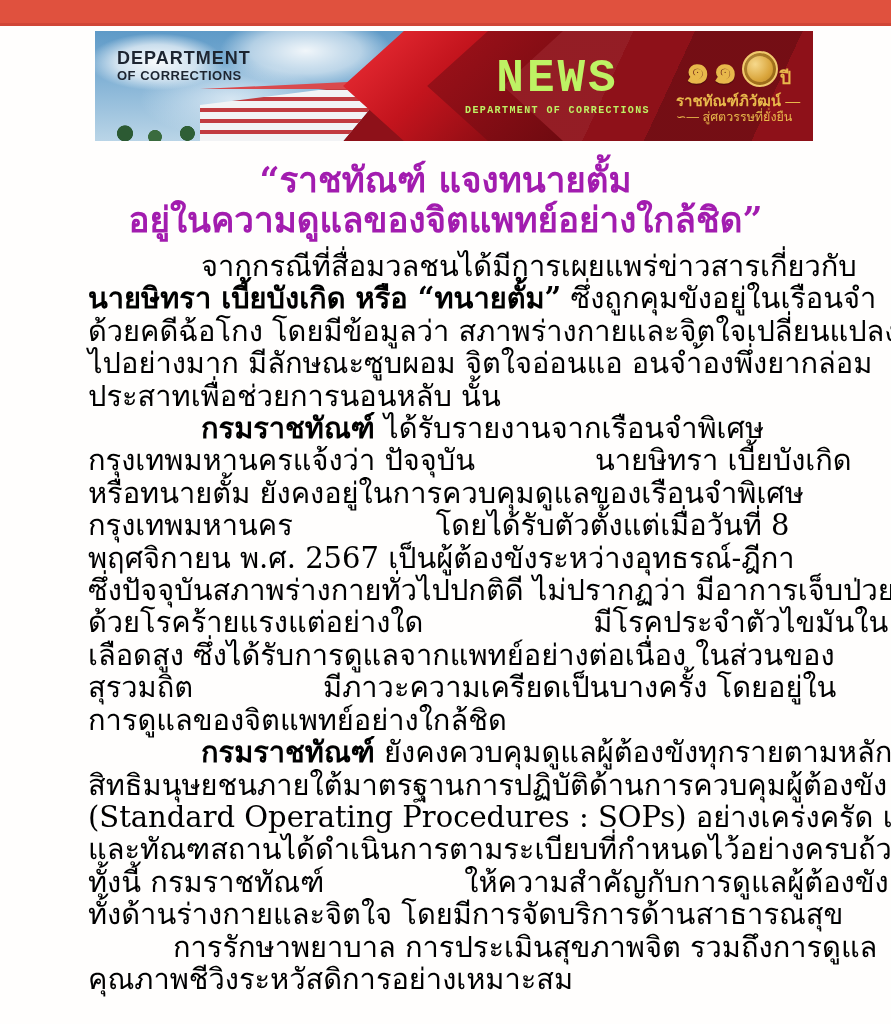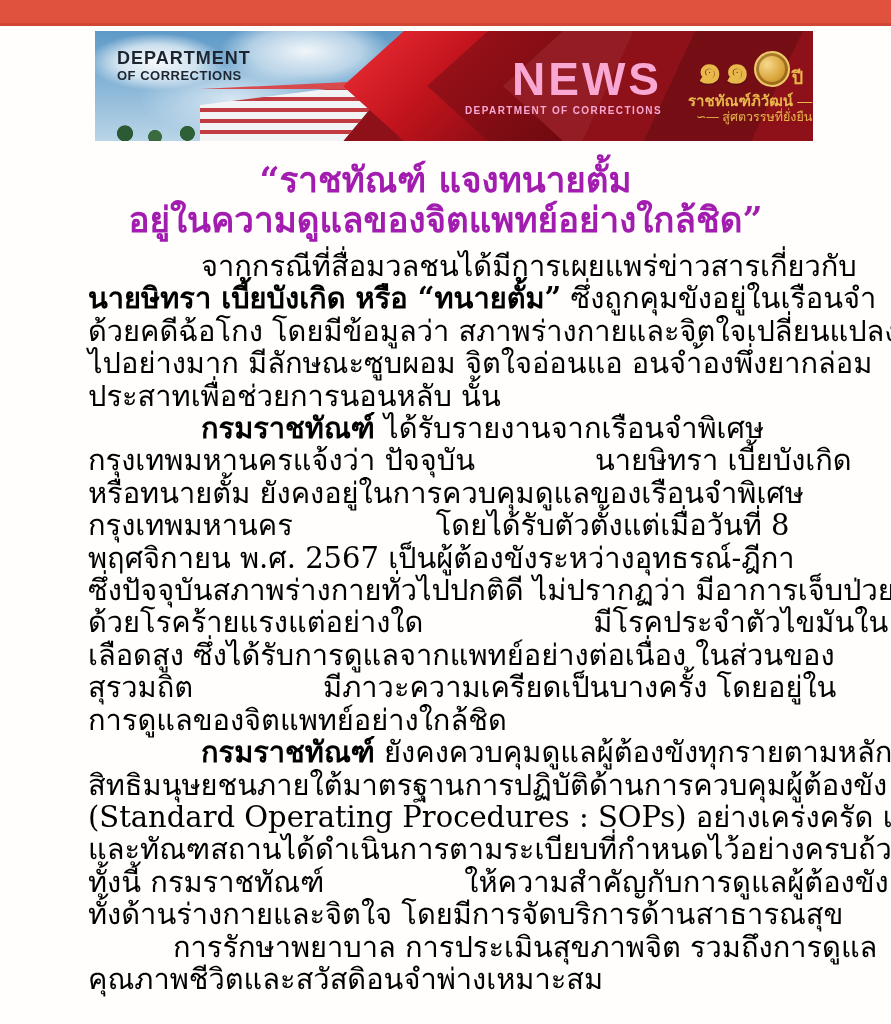--- a/index.html
+++ b/index.html
@@ -44,25 +44,25 @@
 
   .chevron-back { position:absolute; left:318px; top:0; width:150px; height:110px;
                   background:linear-gradient(135deg, #a5121b 0%, #6f0a10 100%);
                   clip-path:polygon(100% 0, 40% 0, 0 50%, 40% 100%, 100% 100%, 60% 50%); }
   .chevron-main { position:absolute; left:248px; top:0; width:145px; height:110px;
                   background:linear-gradient(135deg, #f03038 0%, #c3141d 55%, #8f0d14 100%);
                   clip-path:polygon(100% 0, 42% 0, 0 50%, 42% 100%, 100% 100%, 58% 50%); }
 
   .news-panel { position:absolute; left:358px; top:0; right:0; bottom:0;
                 display:flex; align-items:center; gap:26px; padding-left:12px; }
-  .news-block { text-align:right; color:#f9a8d4; }
+  .news-block { text-align:center; color:#bef264;font-family:Liberation Mono, monospace; }
   .news-title { font-size:46px; font-weight:bold; letter-spacing:3px; line-height:1; }
   .news-sub { font-size:10px; font-weight:bold; letter-spacing:1.4px; margin-top:3px; }
 
-  .emblem { color:#e8b84b; text-align:right; line-height:1.05; }
+  .emblem { color:#e8b84b; text-align:left; line-height:1.05; }
   .emblem-top { display:flex; align-items:center; justify-content:center; gap:2px; }
   .em-num { font-size:40px; font-weight:bold; font-family:"DejaVu Serif", serif;
             text-shadow:0 1px 1px rgba(0,0,0,0.4); letter-spacing:2px; }
   .em-seal { width:36px; height:36px; border-radius:50%;
              background:radial-gradient(circle at 35% 35%, #f6d98c 0%, #d9a43a 55%, #a9751f 100%);
              border:2px solid #f0c96d; box-shadow:inset 0 0 0 3px rgba(120,74,10,0.55); }
   .em-year { font-size:18px; font-weight:bold; align-self:flex-end; margin-bottom:2px; }
   .em-l1 { font-size:15px; font-weight:bold; margin-top:3px; }
   .em-l2 { font-size:12.5px; margin-top:2px; }
   .em-dash { color:#e8b84b; font-weight:normal; }
@@ -144,17 +144,17 @@
         <div class="line"><span>การดูแลของจิตแพทย์อย่างใกล้ชิด</span></div>
       </div>
       <div class="paragraph">
         <div class="line" style="padding-left: 113px;"><span class="bold">กรมราชทัณฑ์</span><span> ยังคงควบคุมดูแลผู้ต้องขังทุกรายตามหลัก</span></div>
         <div class="line"><span>สิทธิมนุษยชนภายใต้มาตรฐานการปฏิบัติด้านการควบคุมผู้ต้องขัง</span></div>
         <div class="line"><span>(Standard Operating Procedures : SOPs) อย่างเคร่งครัด เรือนจำ</span></div>
         <div class="line"><span>และทัณฑสถานได้ดำเนินการตามระเบียบที่กำหนดไว้อย่างครบถ้วน</span></div>
         <div class="line"><span>ทั้งนี้ กรมราชทัณฑ์</span><span class="gap" style="width: 140px;"></span><span>ให้ความสำคัญกับการดูแลผู้ต้องขัง</span></div>
         <div class="line"><span>ทั้งด้านร่างกายและจิตใจ โดยมีการจัดบริการด้านสาธารณสุข</span></div>
         <div class="line" style="padding-left: 85px;"><span>การรักษาพยาบาล การประเมินสุขภาพจิต รวมถึงการดูแล</span></div>
-        <div class="line"><span>คุณภาพชีวิตและสวัสดิอนจำพ่างเหมาะสม</span></div>
+        <div class="line"><span>คุณภาพชีวิงระหวัสดิการอย่างเหมาะสม</span></div>
       </div>
     </div>
 
 </div>
 
 </body></html>

